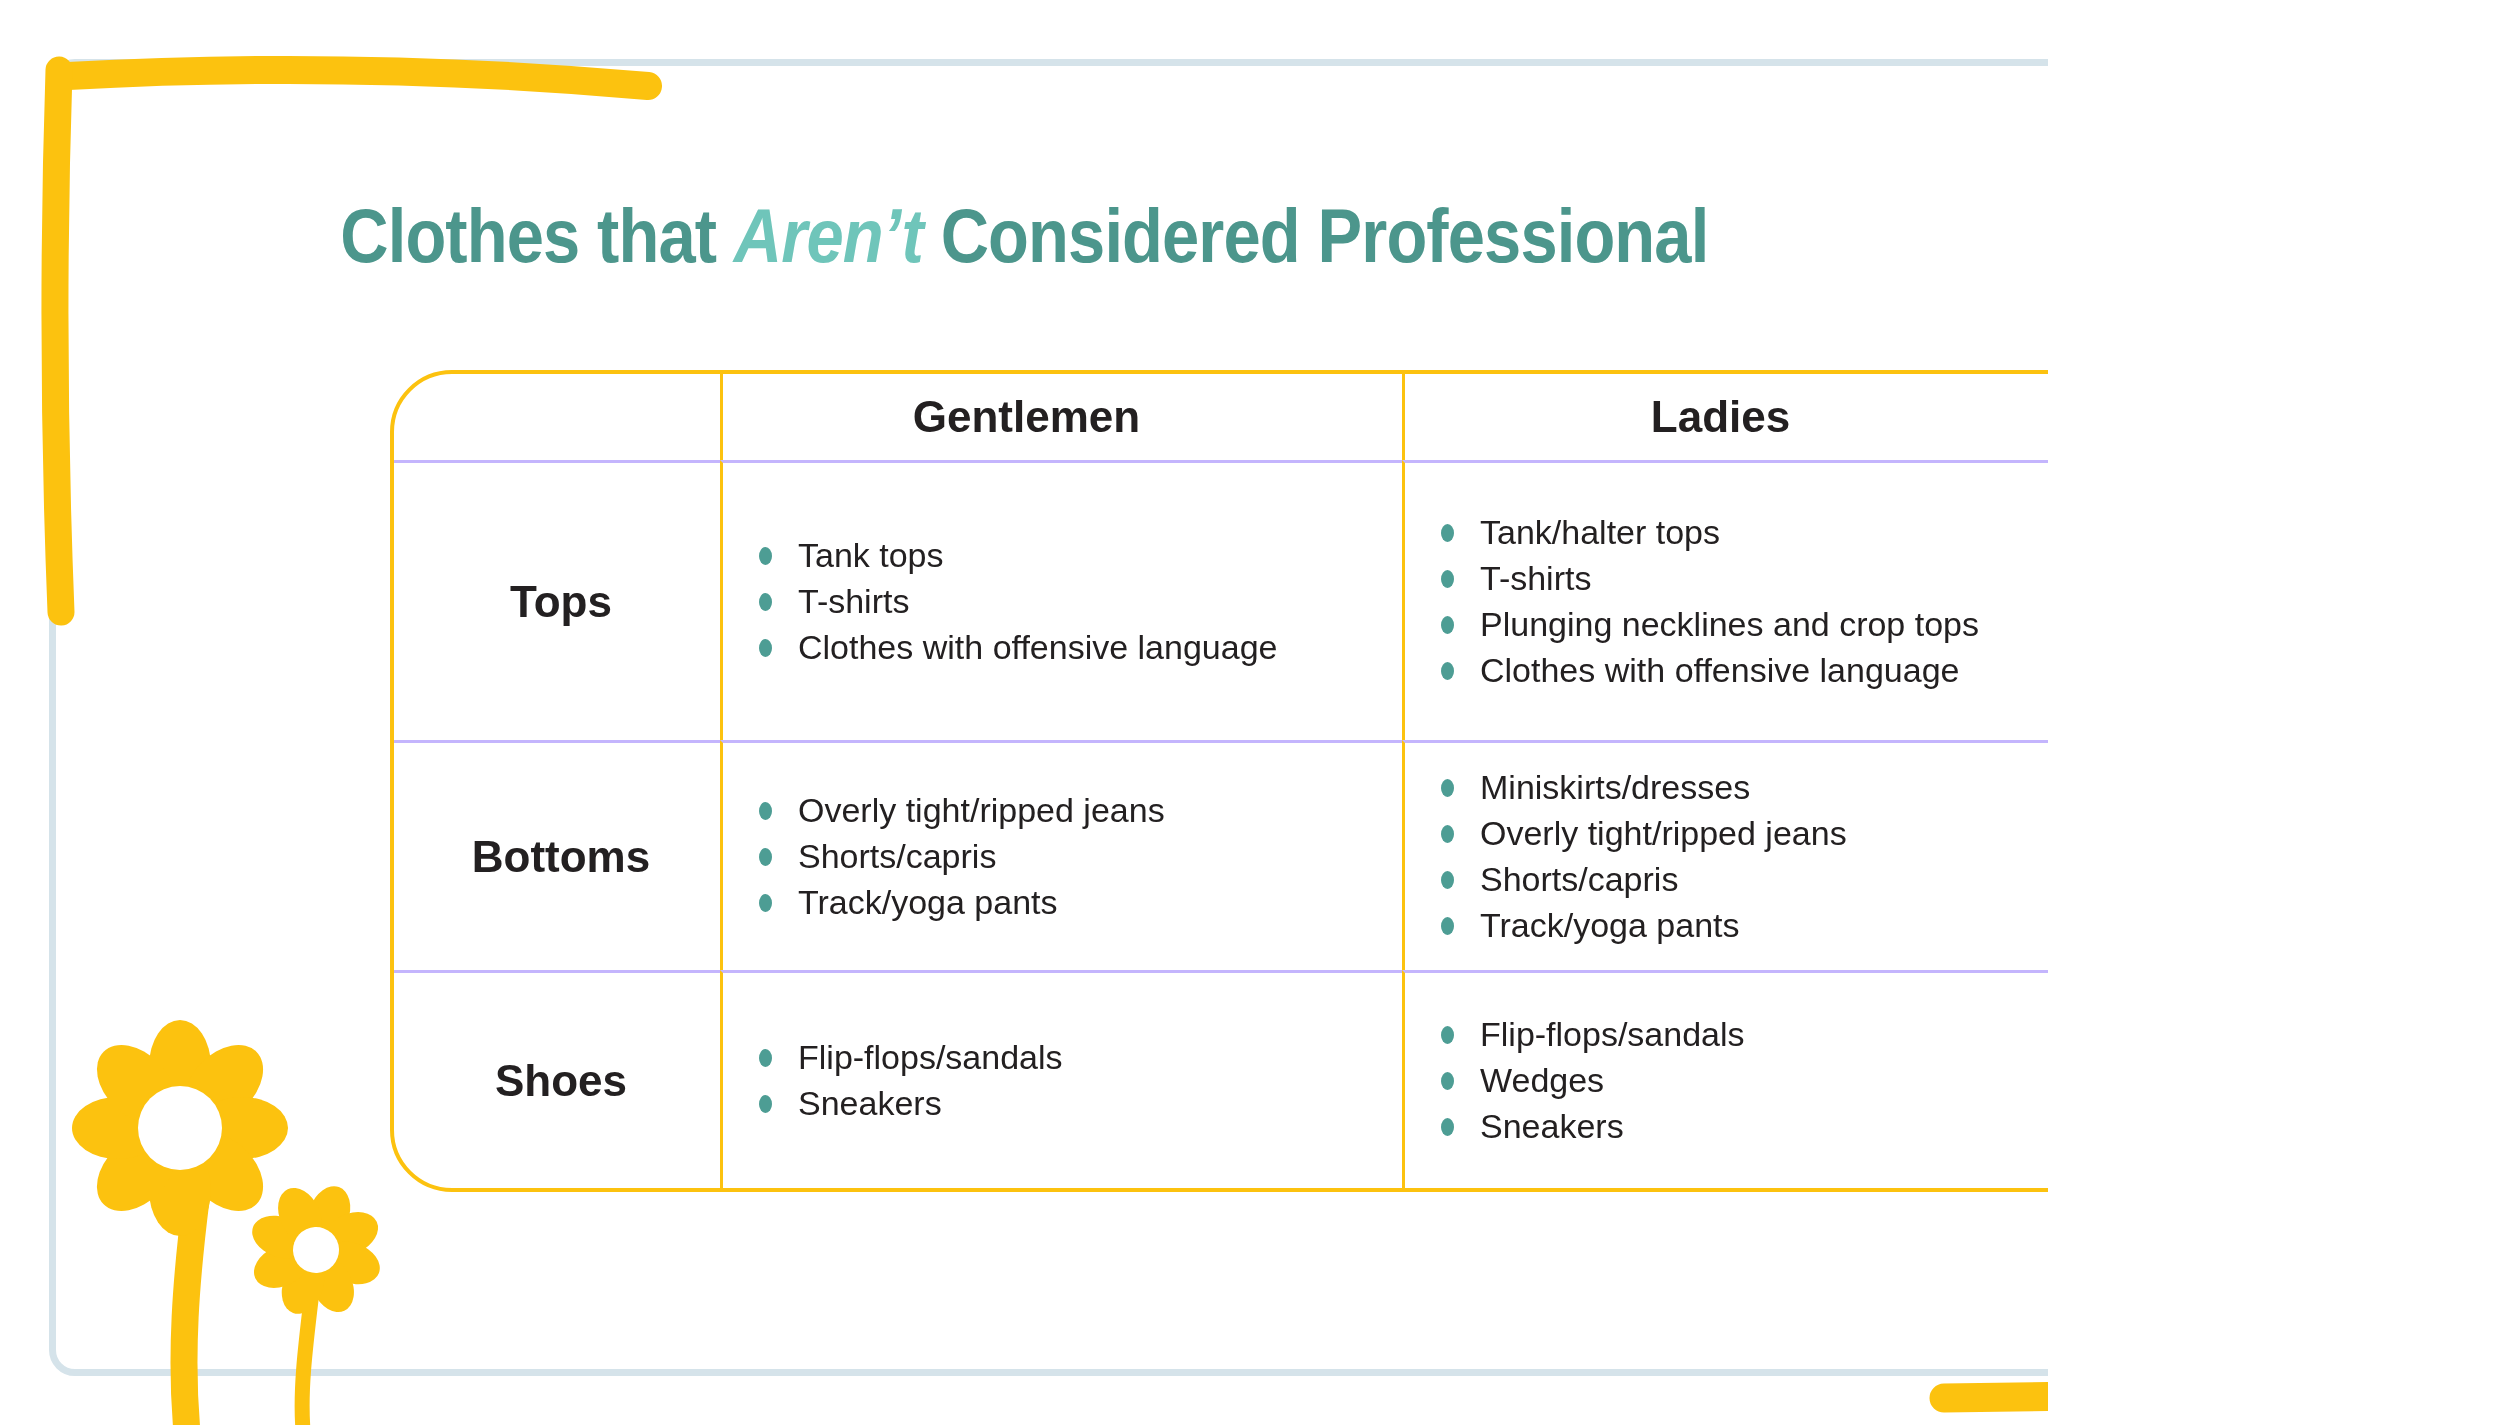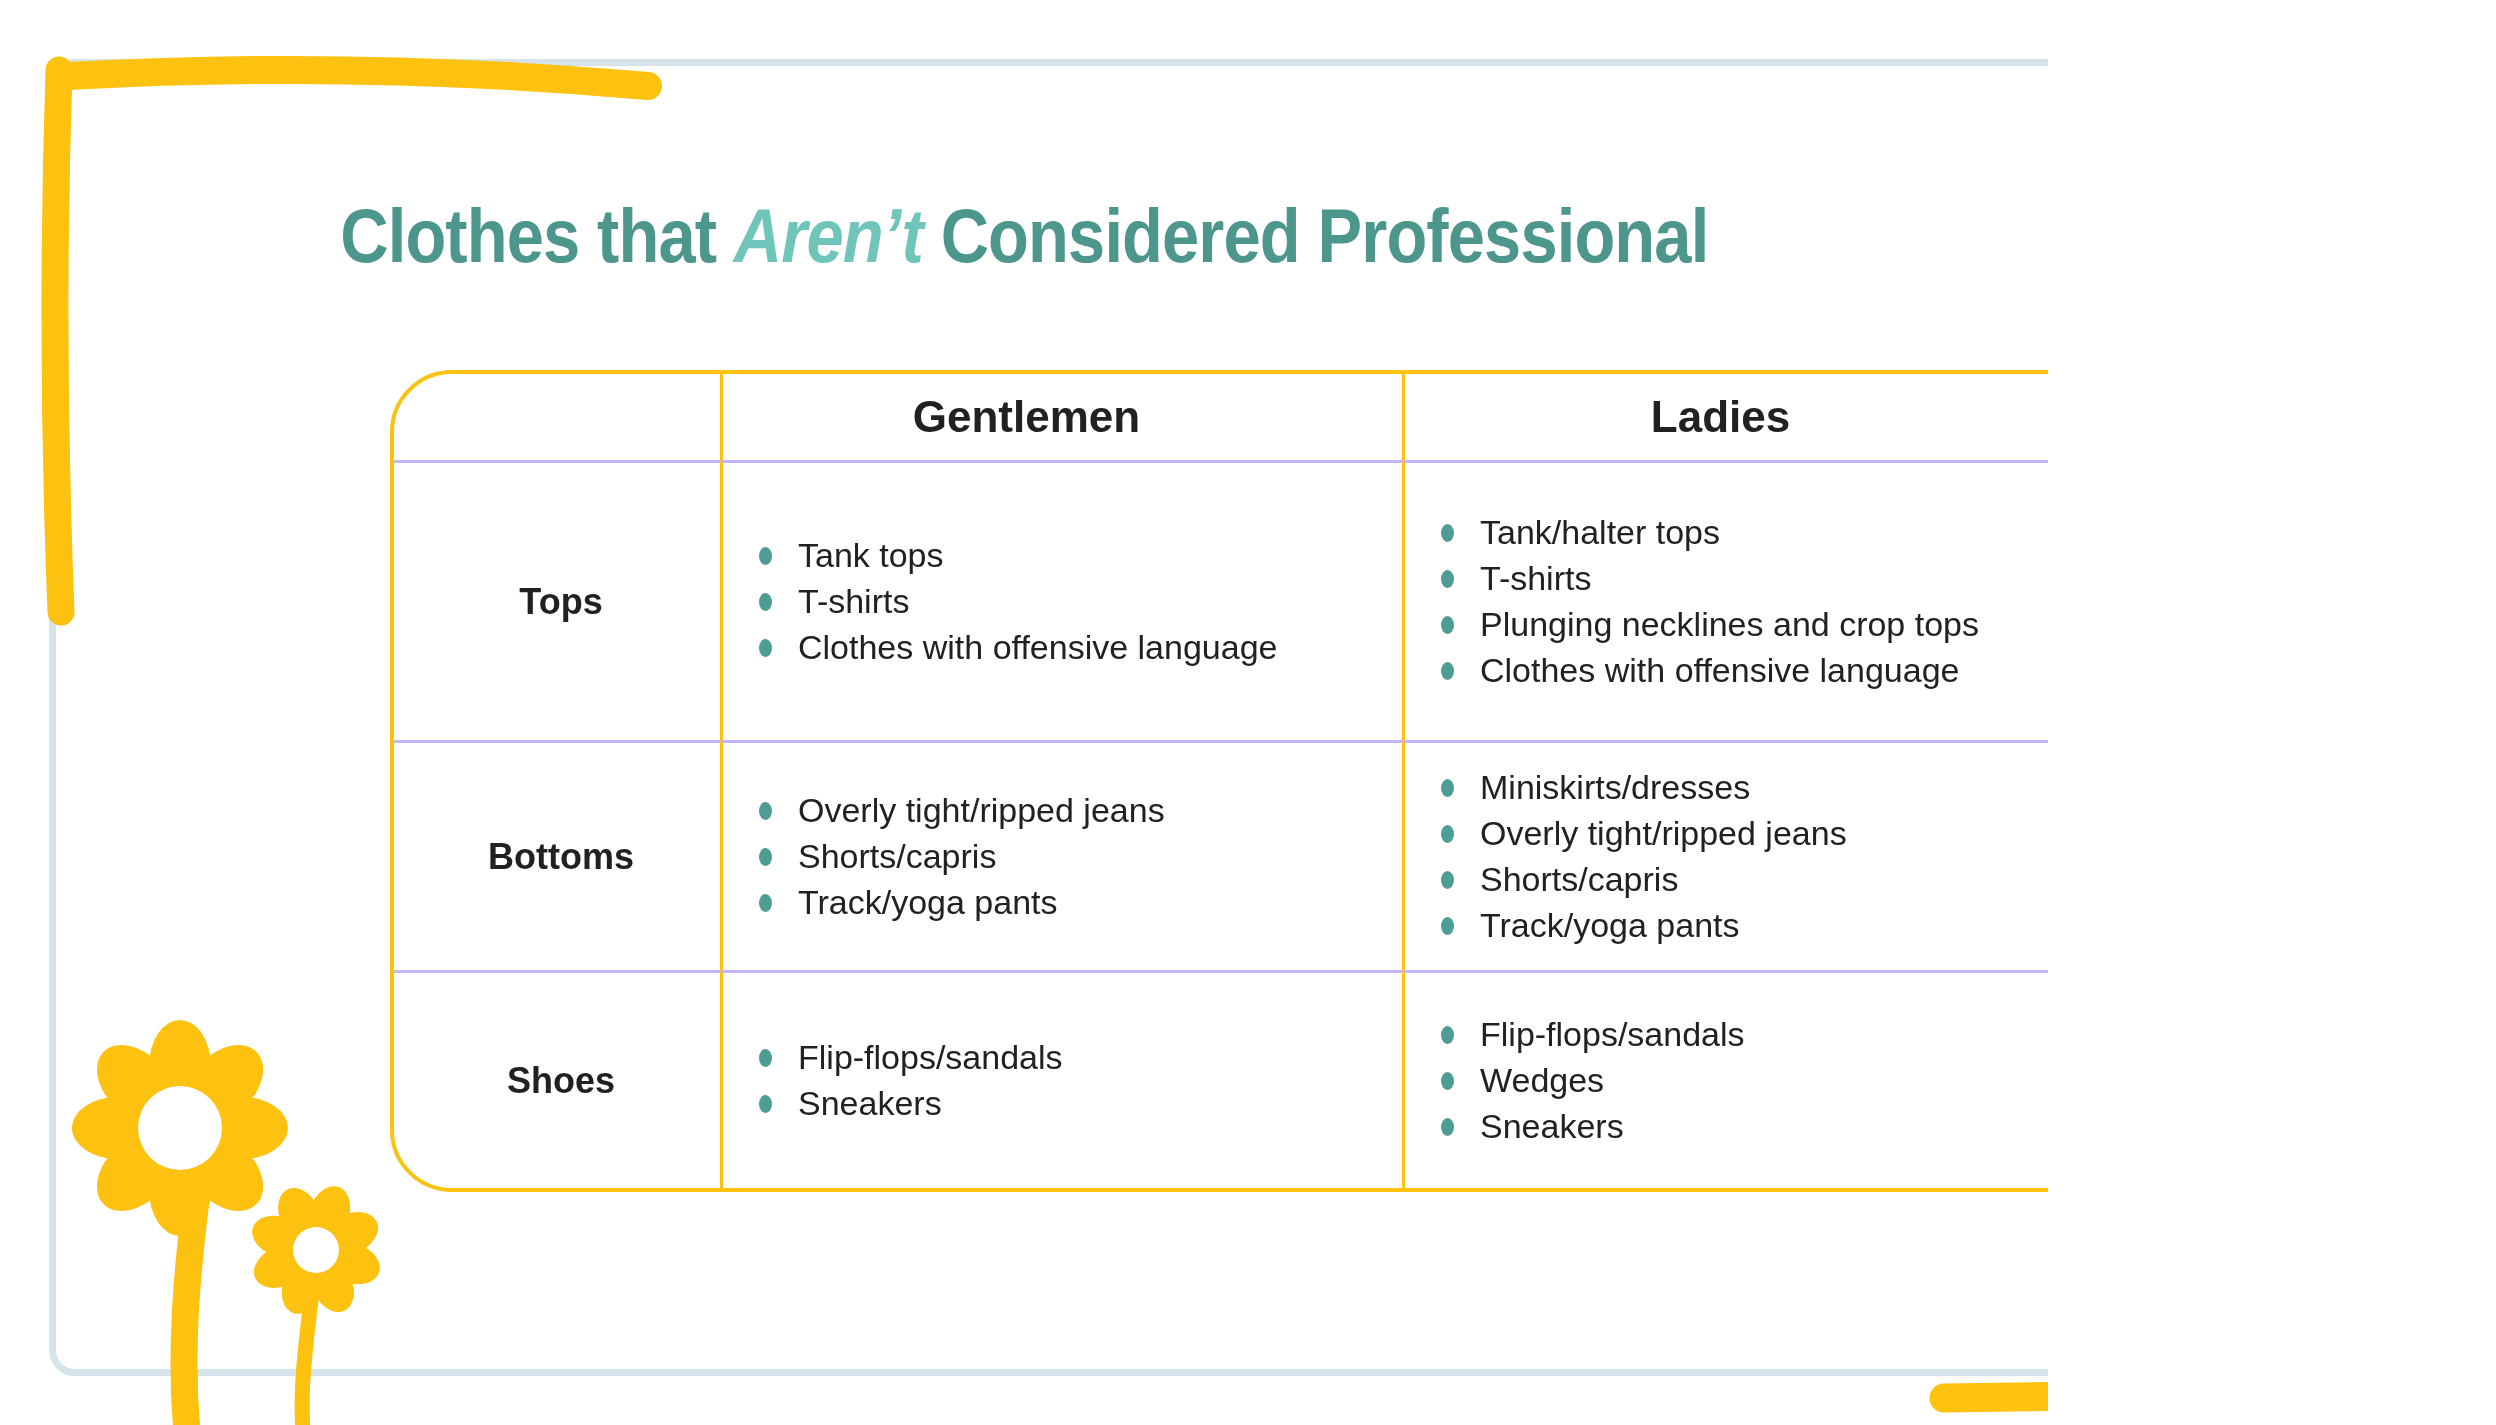--- a/index.html
+++ b/index.html
@@ -26,21 +26,21 @@
     position:absolute;left:390px;top:370px;width:1722px;height:822px;
     box-sizing:border-box;border:4px solid #FCC20F;border-radius:62px;
     display:grid;grid-template-columns:326px 682px 1fr;grid-template-rows:86px 280px 230px 1fr;
     background:transparent;color:#232021;
   }
   .cell{box-sizing:border-box;min-width:0;min-height:0;padding-left:8px;}
   .bl{border-left:3px solid #FCC20F;}
   .bt{border-top:3px solid #c4b5fd;}
   .hdr{display:flex;align-items:center;justify-content:center;font-weight:bold;font-size:44px;}
   .hdr span{position:relative;left:-40px;}
-  .rowlabel{display:flex;align-items:center;justify-content:center;font-weight:bold;font-size:36px;}
+  .rowlabel{display:flex;align-items:center;justify-content:center;font-weight:bold;font-size:44px;}
   .cell-list{display:flex;flex-direction:column;justify-content:center;padding-left:36px;margin:0;list-style:none;}
   .cell-list li{display:flex;align-items:center;height:46px;font-size:34px;}
   .bullet{flex:0 0 auto;width:13px;height:18px;border-radius:50%;background:#4D9D94;margin-right:26px;}
   
   .character{position:absolute;left:2252px;top:966px;width:156px;height:436px;}
 </style>
 </head>
 <body>
 
 <div class="stage">

